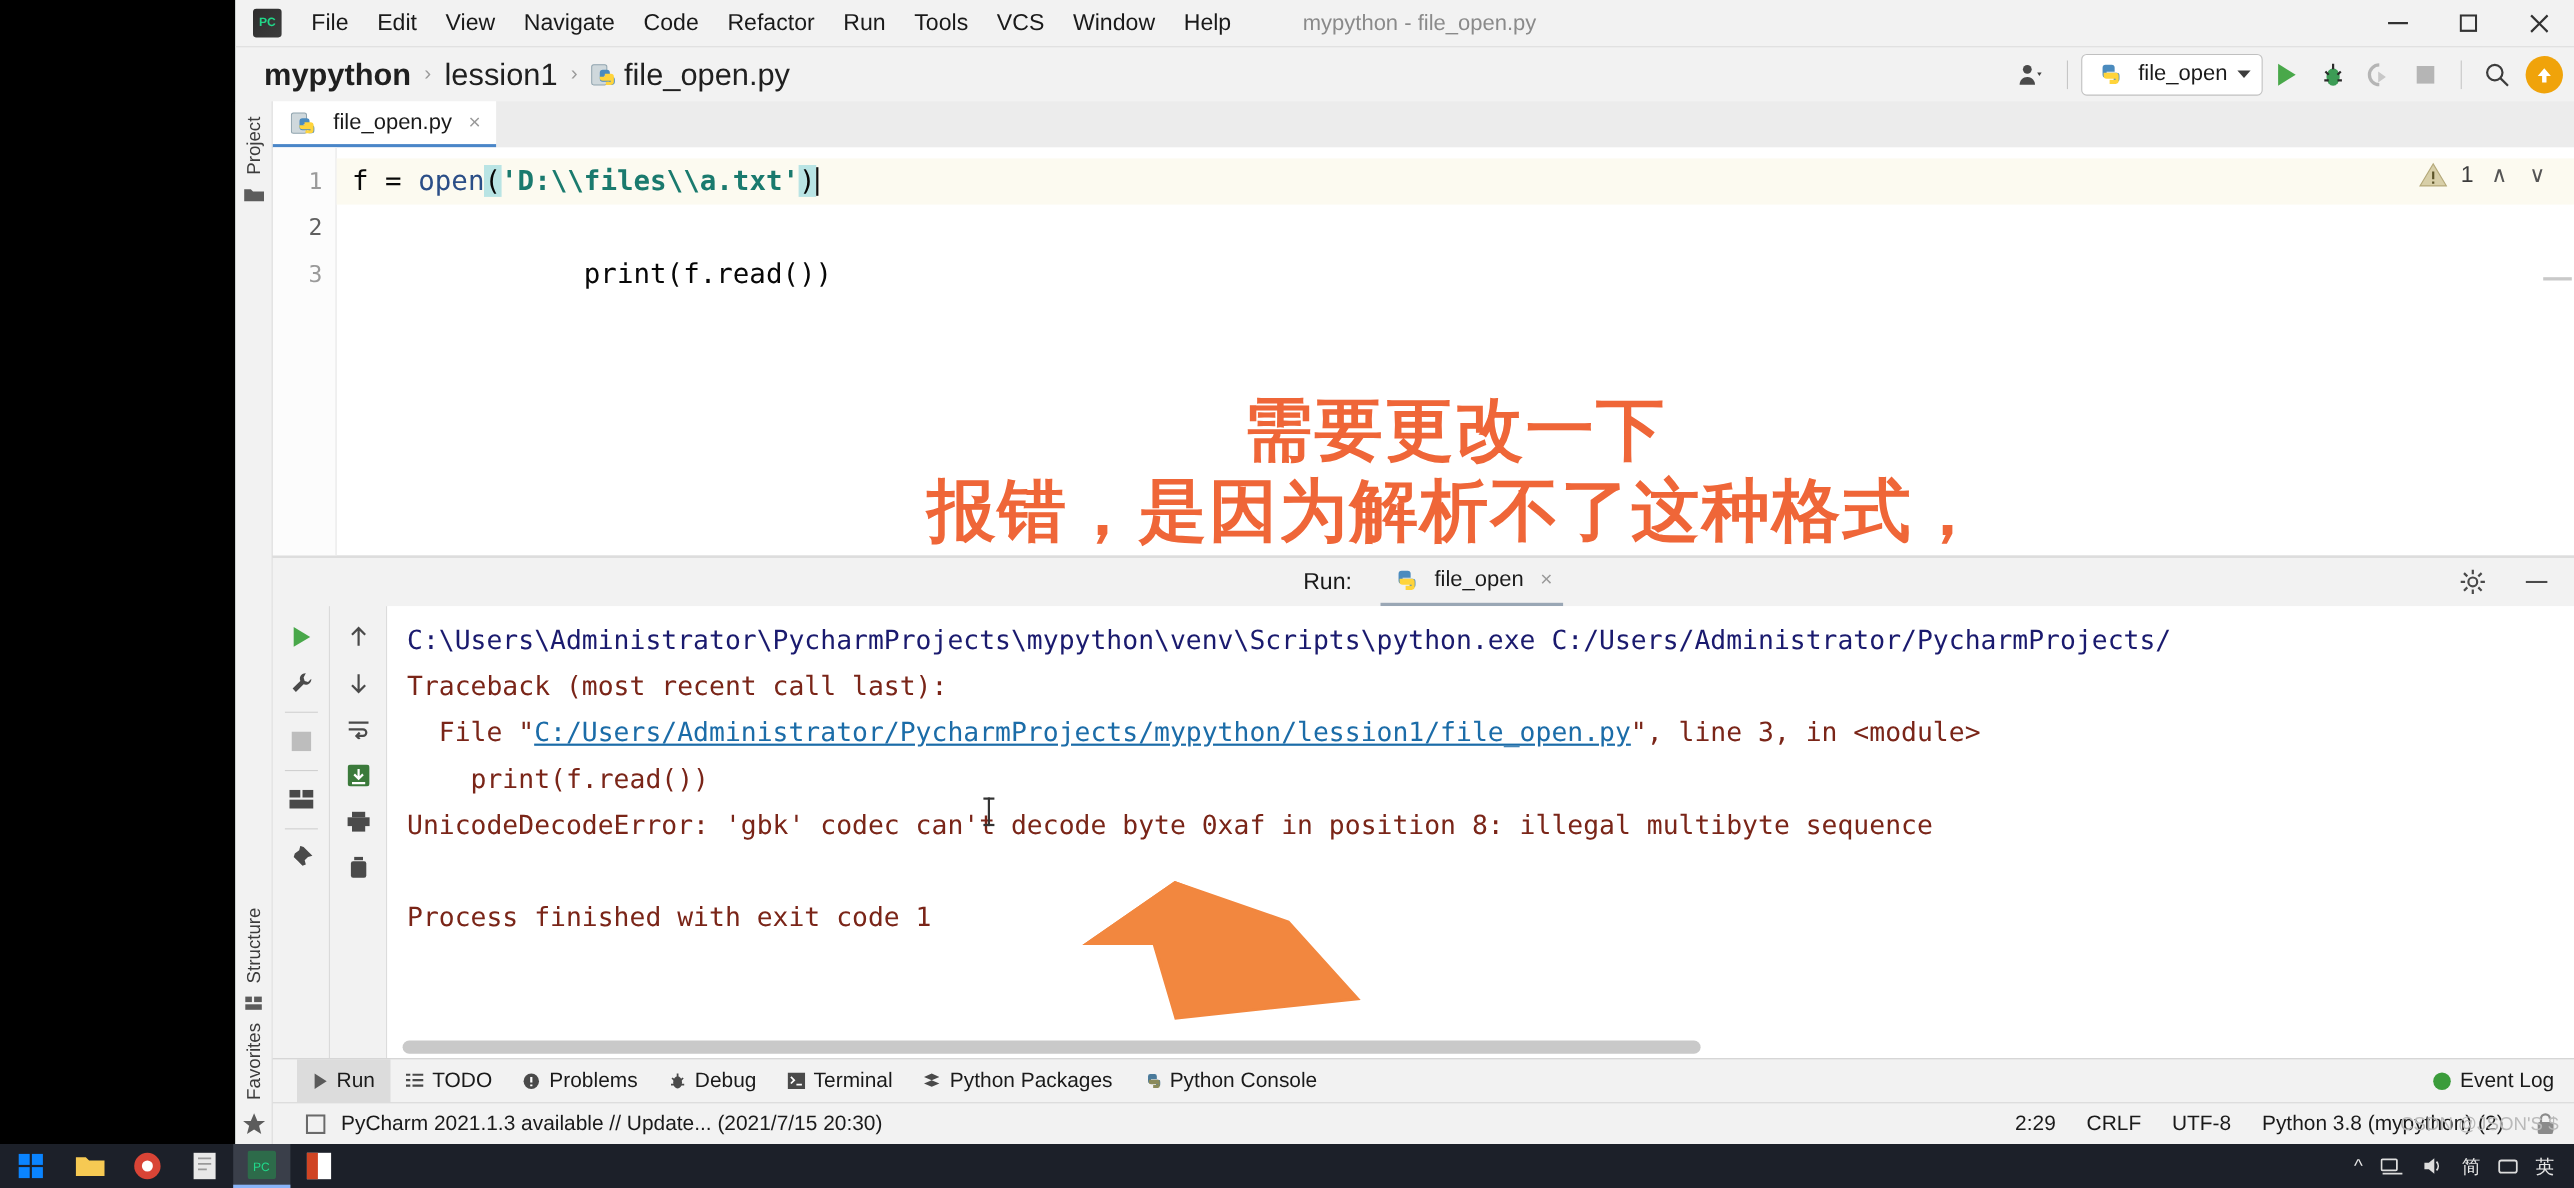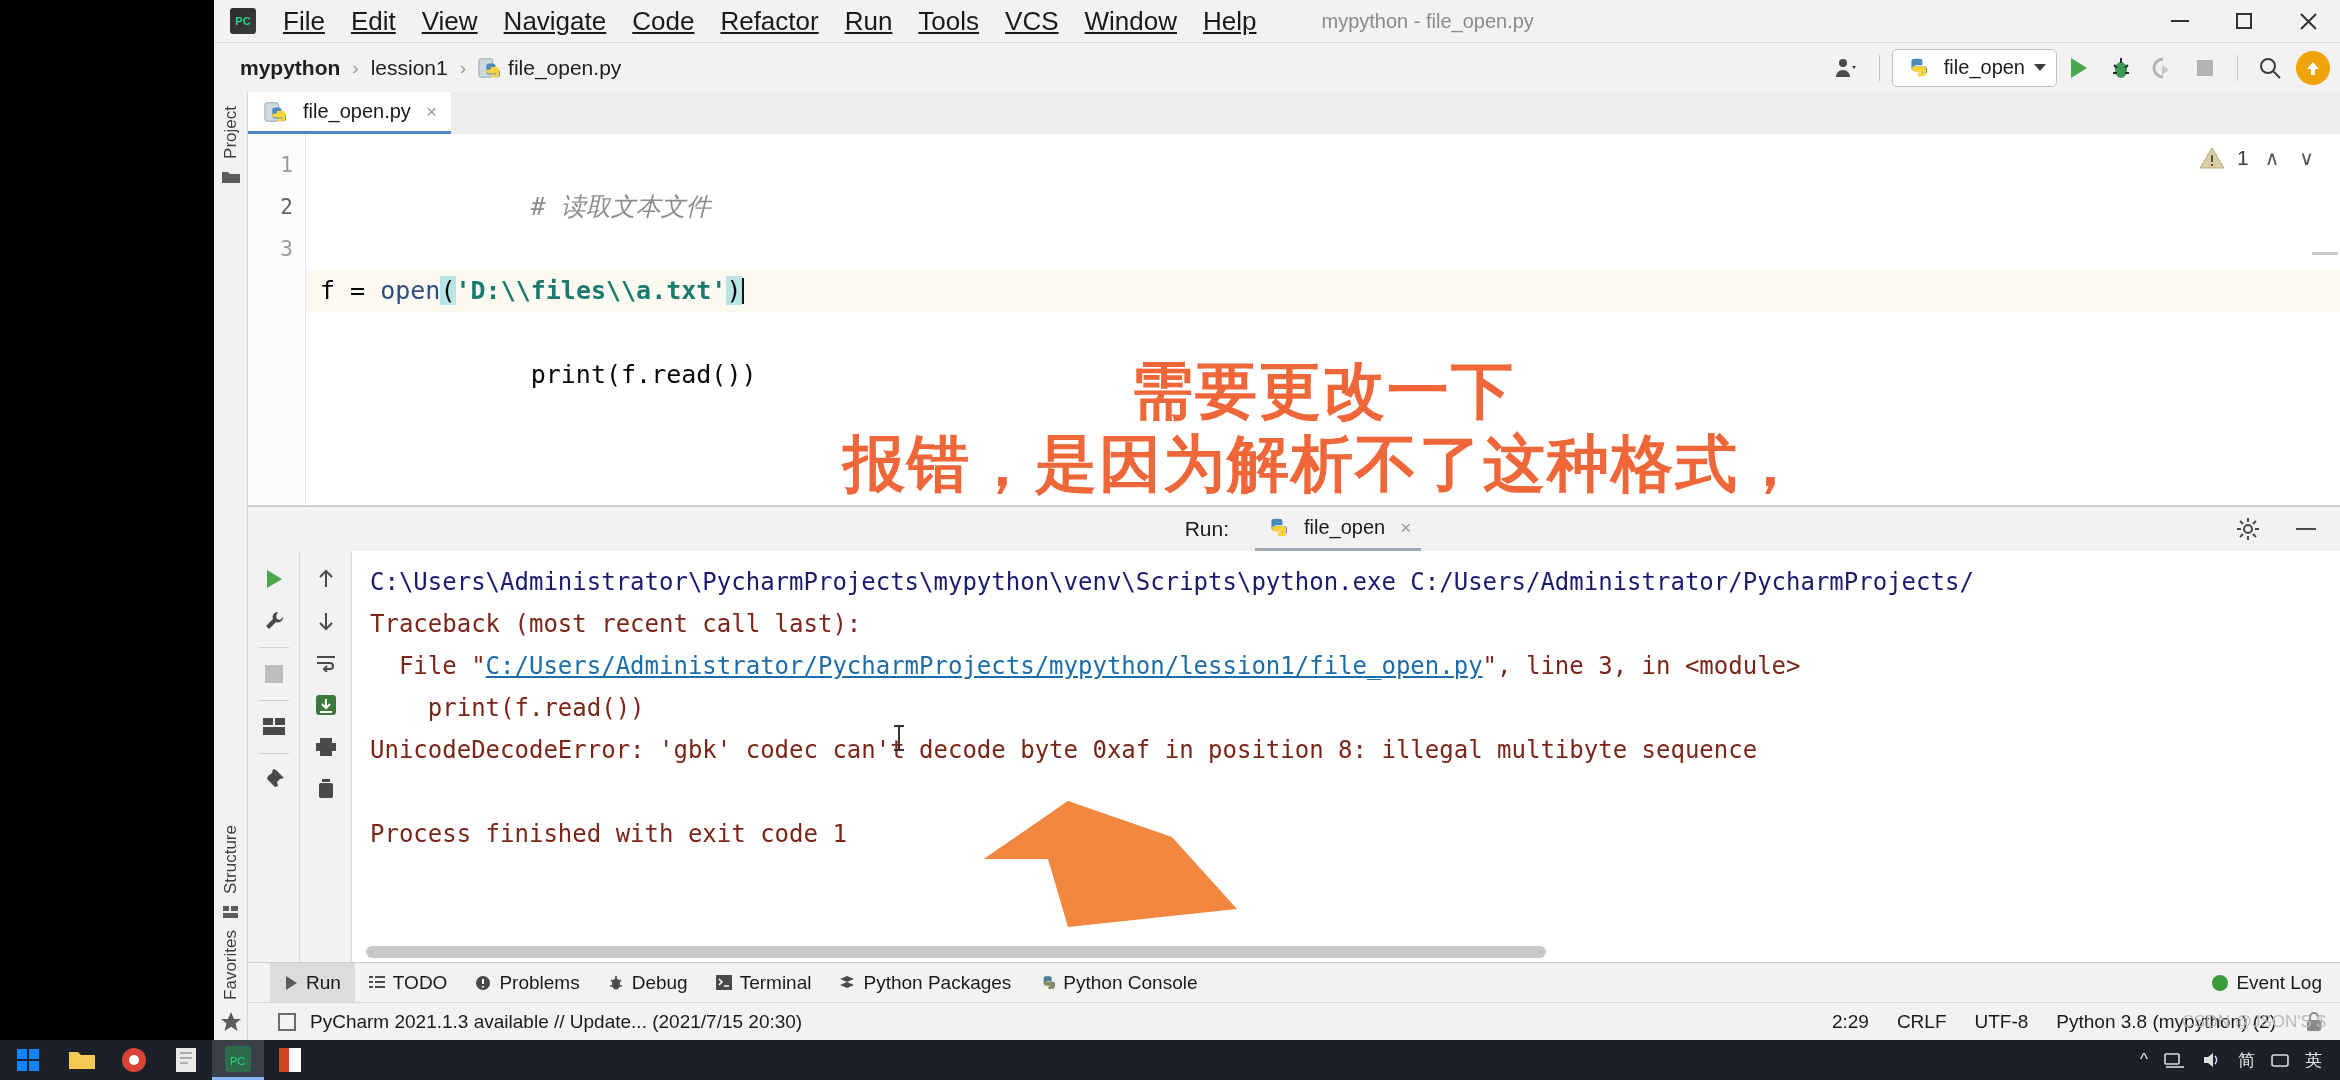--- a/index.html
+++ b/index.html
@@ -24,38 +24,37 @@
   }
   .pc-logo {
     width: 26px; height: 26px; margin-left: 16px; border-radius: 3px;
     background: linear-gradient(135deg,#2d2d2d 0%,#3c3c3c 100%);
     color: #21d789; font-size: 11px; font-weight: bold;
     display: flex; align-items: center; justify-content: center;
     font-family: "Liberation Sans", sans-serif;
   }
   .menu { display: flex; align-items: center; margin-left: 14px; }
   .menu-item {
-    font-size: 26px; color: #1a1a1a; padding: 4px 13px; cursor: default;
+    font-size: 21px; color: #1a1a1a; padding: 4px 13px; cursor: default;
     white-space: nowrap;
-    text-decoration: underline;
   }
   .win-title {
     font-size: 20px; color: #8a8a8a; margin-left: 52px; white-space: nowrap;
   }
   .wincontrols { position: absolute; right: 0; top: 0; display: flex; height: 42px; }
   .wc { width: 64px; height: 42px; display: flex; align-items: center; justify-content: center; }
   .wc svg { stroke: #333; }
 
   
   .navbar {
     height: 50px; background: #f2f2f2; border-top: 1px solid #dcdcdc;
     display: flex; align-items: center; position: relative; flex: none;
   }
   .crumbs { display: flex; align-items: center; margin-left: 26px; }
-  .crumb { font-size: 21px; color: #202020; white-space: nowrap; text-align: right; }
+  .crumb { font-size: 28px; color: #202020; white-space: nowrap; text-align: right; }
   .crumb.bold { font-weight: bold; }
   .crumb-sep { color: #9b9b9b; font-size: 19px; margin: 0 12px; }
   .py-ico { width: 22px; height: 22px; margin-right: 8px; flex: none; }
   .nav-right { position: absolute; right: 10px; display: flex; align-items: center; gap: 2px; }
   .tb-btn {
     width: 40px; height: 38px; display: flex; align-items: center; justify-content: center;
     border-radius: 4px;
   }
   .vsep { width: 1px; height: 26px; background: #c6c6c6; margin: 0 10px; }
   .runcfg {
@@ -376,23 +375,20 @@
           </div>
         </div>
 
         <div class="editor">
           <div class="gutter">
             <div class="gnum">1</div>
             <div class="gnum cur">2</div>
             <div class="gnum">3</div>
           </div>
           <div class="codearea">
-            <div class="cline">
-              <span class="c-comment"># 读取文本文件</span>
-            </div>
             <div class="cline hl"><span>f = </span><span class="c-func">open</span><span class="c-brace">(</span><span class="c-str">'D:\\files\\a.txt'</span><span class="c-brace">)</span><span class="caret-bar"></span></div>
             <div class="cline">
               <span>print(f.read())</span>
             </div>
 
             <div class="ann-wrap">
               <div class="ann">需要更改一下</div>
               <div class="ann">报错，是因为解析不了这种格式，</div>
             </div>
           </div>

